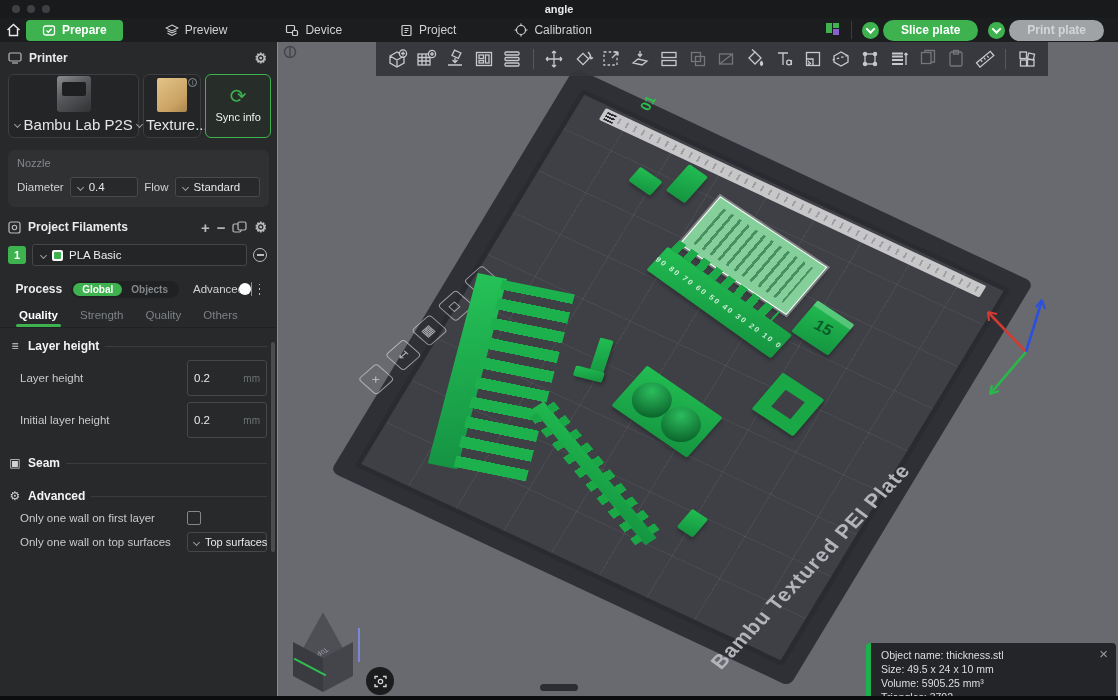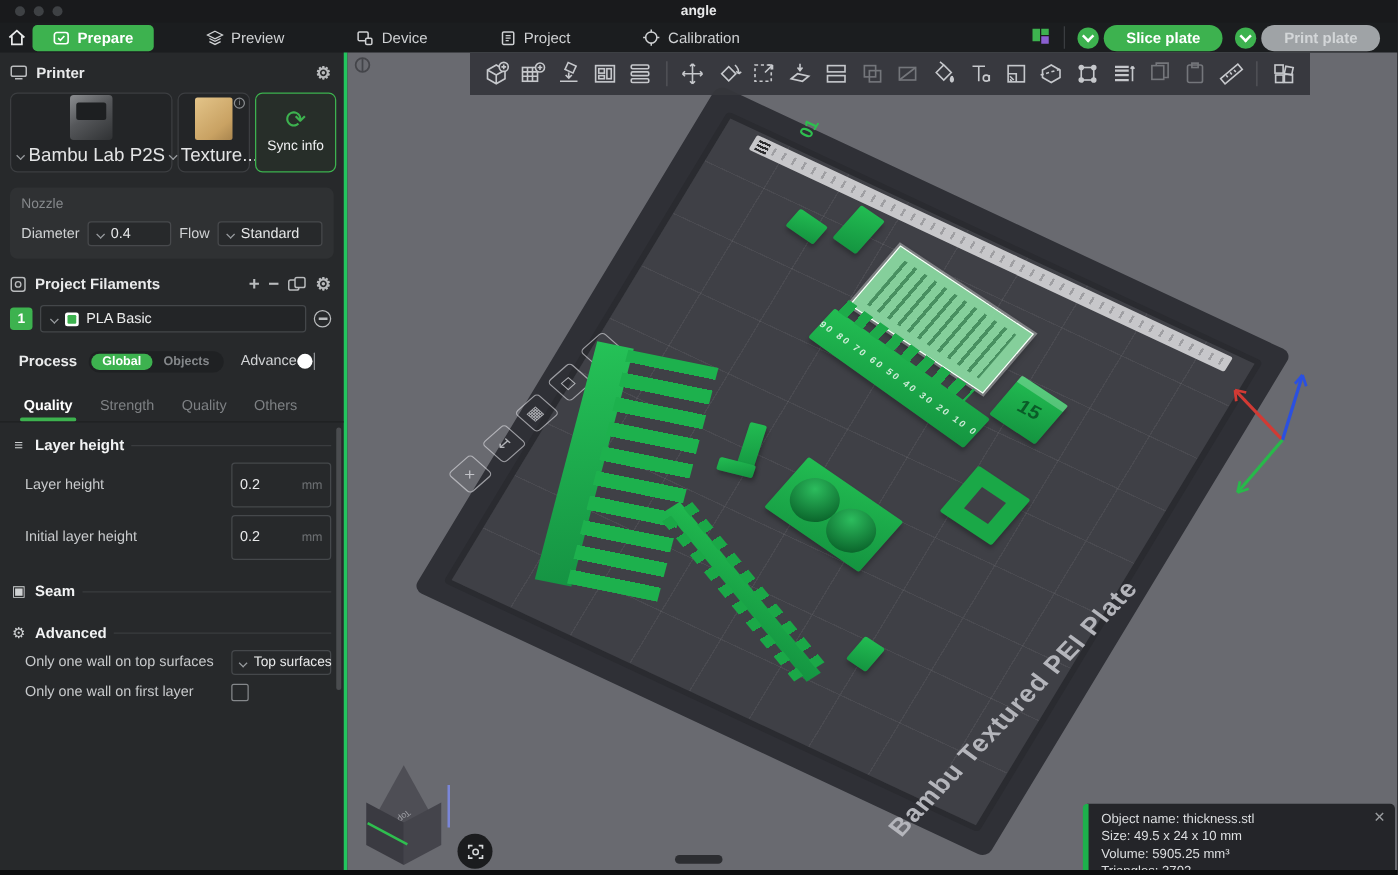--- a/index.html
+++ b/index.html
@@ -32,21 +32,21 @@
     display:flex; align-items:center; justify-content:center; cursor:pointer; }
   .chev { width:7px; height:7px; border-left:2px solid #fff; border-bottom:2px solid #fff;
     transform:rotate(-45deg) translate(1px,-1px); display:inline-block; }
   .pill-btn { height:21px; border-radius:11px; padding:0 18px; font-size:12px; font-weight:bold;
     display:flex; align-items:center; border:none; cursor:pointer; }
   .pill-btn.slice { background:#3db24f; color:#fff; }
   .pill-btn.print { background:#9fa3a6; color:#d3d6d8; }
 
   
   .sidebar { position:absolute; left:0; top:42px; width:278px; bottom:4px; background:#27292b;
-    border-right:3px solid #22c55e; }
+    border-right:1px solid #22c55e; }
   .sec-header { height:24px; display:flex; align-items:center; gap:7px; padding:0 10px 0 8px;
     color:#e9eaeb; font-size:12px; font-weight:bold; margin-top:4px; }
   .sec-header .spacer { flex:1; }
   .hicon { color:#b9bbbd; font-size:13px; line-height:1; cursor:pointer; }
   .gear { font-size:14px; color:#b9bbbd; cursor:pointer; }
 
   .cards { display:flex; gap:4px; padding:4px 6px 6px 8px; }
   .card { background:#232527; border:1px solid #3c3e41; border-radius:6px; height:64px;
     display:flex; flex-direction:column; align-items:center; justify-content:flex-end;
     padding-bottom:4px; cursor:pointer; position:relative; }
@@ -93,21 +93,21 @@
   .adv-label { color:#d0d2d4; font-size:11.5px; font-weight:normal; }
   .toggle { width:27px; height:14px; background:#8d9093; border-radius:7px; position:relative; cursor:pointer; }
   .toggle i { position:absolute; right:1px; top:1px; width:12px; height:12px; background:#fff; border-radius:50%; display:block; }
   .list-ico { width:13px; height:11px; display:flex; flex-direction:column; justify-content:space-between; cursor:pointer; }
   .list-ico i { height:1.6px; background:#b9bbbd; display:block; }
 
   .preset-row { display:flex; align-items:center; gap:7px; padding:4px 10px 6px 8px; }
   .preset-select { flex:1; height:22px; background:#232527; border:1px solid #44474a; border-radius:3px;
     display:flex; align-items:center; gap:7px; padding:0 8px; color:#eceded; font-size:11.5px; cursor:pointer;
     white-space:nowrap; overflow:hidden; }
-  .param-tabs { display:flex; gap:4px; padding:4px 28px 0 10px; border-bottom:1px solid #1f2122;margin-top:10px; }
+  .param-tabs { display:flex; gap:4px; padding:4px 28px 0 10px; border-bottom:1px solid #1f2122; }
   .ptab { font-size:11.5px; color:#7e8184; padding:4px 9px 6px 9px; cursor:pointer; position:relative; }
   .ptab.active { color:#fff; font-weight:bold; }
   .ptab.active:after { content:""; position:absolute; left:6px; right:6px; bottom:0; height:3px;
     background:#3db24f; border-radius:2px; }
 
   .params { padding-top:6px; }
   .pgroup-h { display:flex; align-items:center; gap:6px; padding:5px 10px 4px 8px; }
   .pgroup-h .t { color:#f2f3f4; font-size:12px; font-weight:bold; white-space:nowrap; }
   .pgroup-h .ln { flex:1; height:1px; background:#3a3c3f; }
   .gico { color:#cfd1d3; font-size:12px; width:14px; text-align:center; }
@@ -427,31 +427,31 @@
         <span class="t">Seam</span>
           <span class="ln"></span>
       </div>
 
       <div class="pgroup-h" style="margin-top:10px;">
         <span class="gico">⚙</span>
         <span class="t">Advanced</span>
           <span class="ln"></span>
       </div>
       <div class="prow">
+        <label>Only one wall on first layer</label>
+        <div style="width:80px;">
+            <span class="checkbox" style="display:block;"></span>
+          </div>
+      </div>
+      <div class="prow">
         <label>Only one wall on top surfaces</label>
         <div class="drop-box">
           <span class="chev-s"></span>
             <span>Top surfaces</span>
         </div>
-      </div>
-      <div class="prow">
-        <label>Only one wall on first layer</label>
-        <div style="width:80px;">
-            <span class="checkbox" style="display:block;"></span>
-          </div>
       </div>
     </div>
 
     <div class="side-scroll"></div>
   </div>
 
   <div class="viewport">
 
     <svg class="collapse-btn" viewBox="0 0 14 14">
         <circle cx="7" cy="7" r="5.5" stroke="#44454a" stroke-width="1.4" fill="none"></circle>

